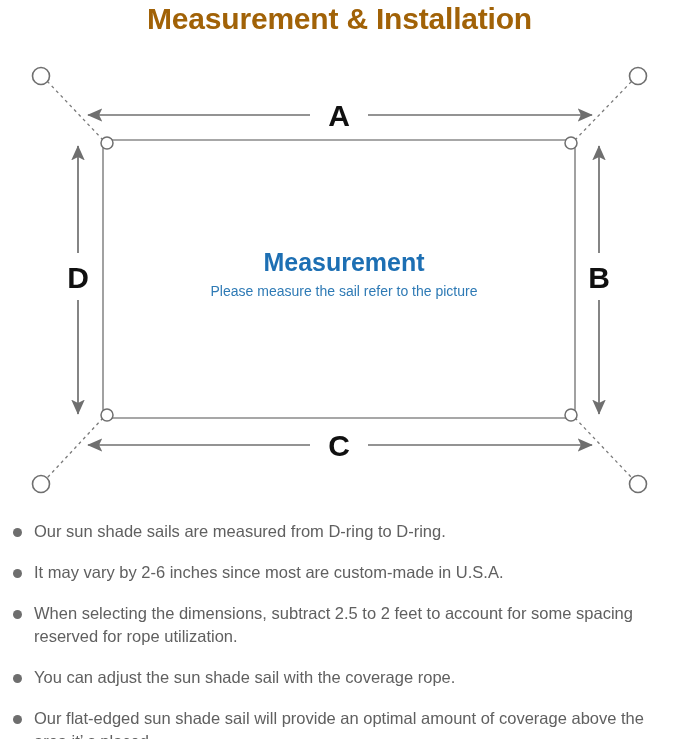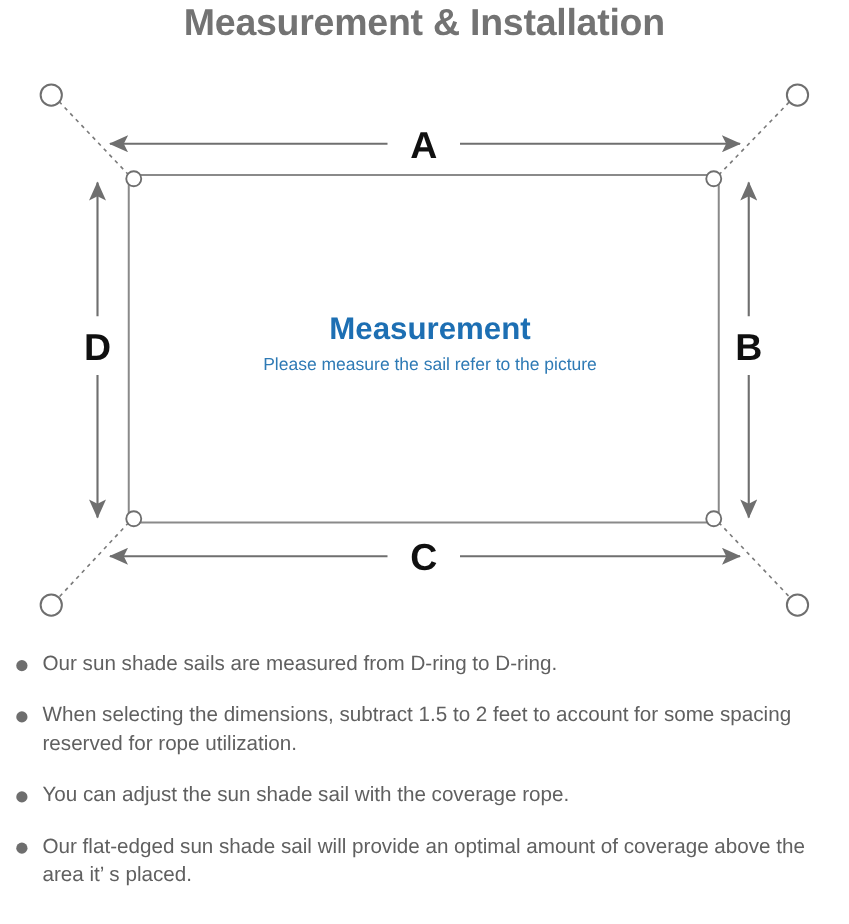--- a/index.html
+++ b/index.html
@@ -19,21 +19,21 @@
 
   
   #page-title {
     position: absolute;
     left: 0;
     top: 1px;
     width: 679px;
     text-align: center;
     font-size: 30px;
     font-weight: bold;
-    color: #737373;
+    color: #a16207;
     letter-spacing: -0.2px;
     line-height: 36px;
   }
 
   
   #diagram {
     position: absolute;
     left: 0;
     top: 48px;
     width: 679px;
@@ -164,24 +164,28 @@
   </svg>
 </div>
 
 <div id="notes">
 
   <div class="note-item">
     <span class="note-bullet"></span>
     <span class="note-text">Our sun shade sails are measured from D-ring to D-ring.</span>
   </div>
 
+  <div class="note-item">
+    <span class="note-bullet"></span>
+    <span class="note-text">It may vary by 2-6 inches since most are custom-made in U.S.A.</span>
+  </div>
 
   <div class="note-item">
     <span class="note-bullet"></span>
-    <span class="note-text">When selecting the dimensions, subtract 1.5 to 2 feet to account for some spacing reserved for rope utilization.</span>
+    <span class="note-text">When selecting the dimensions, subtract 2.5 to 2 feet to account for some spacing reserved for rope utilization.</span>
   </div>
 
   <div class="note-item">
     <span class="note-bullet"></span>
     <span class="note-text">You can adjust the sun shade sail with the coverage rope.</span>
   </div>
 
   <div class="note-item">
     <span class="note-bullet"></span>
     <span class="note-text">Our flat-edged sun shade sail will provide an optimal amount of coverage above the area it’ s placed.</span>

